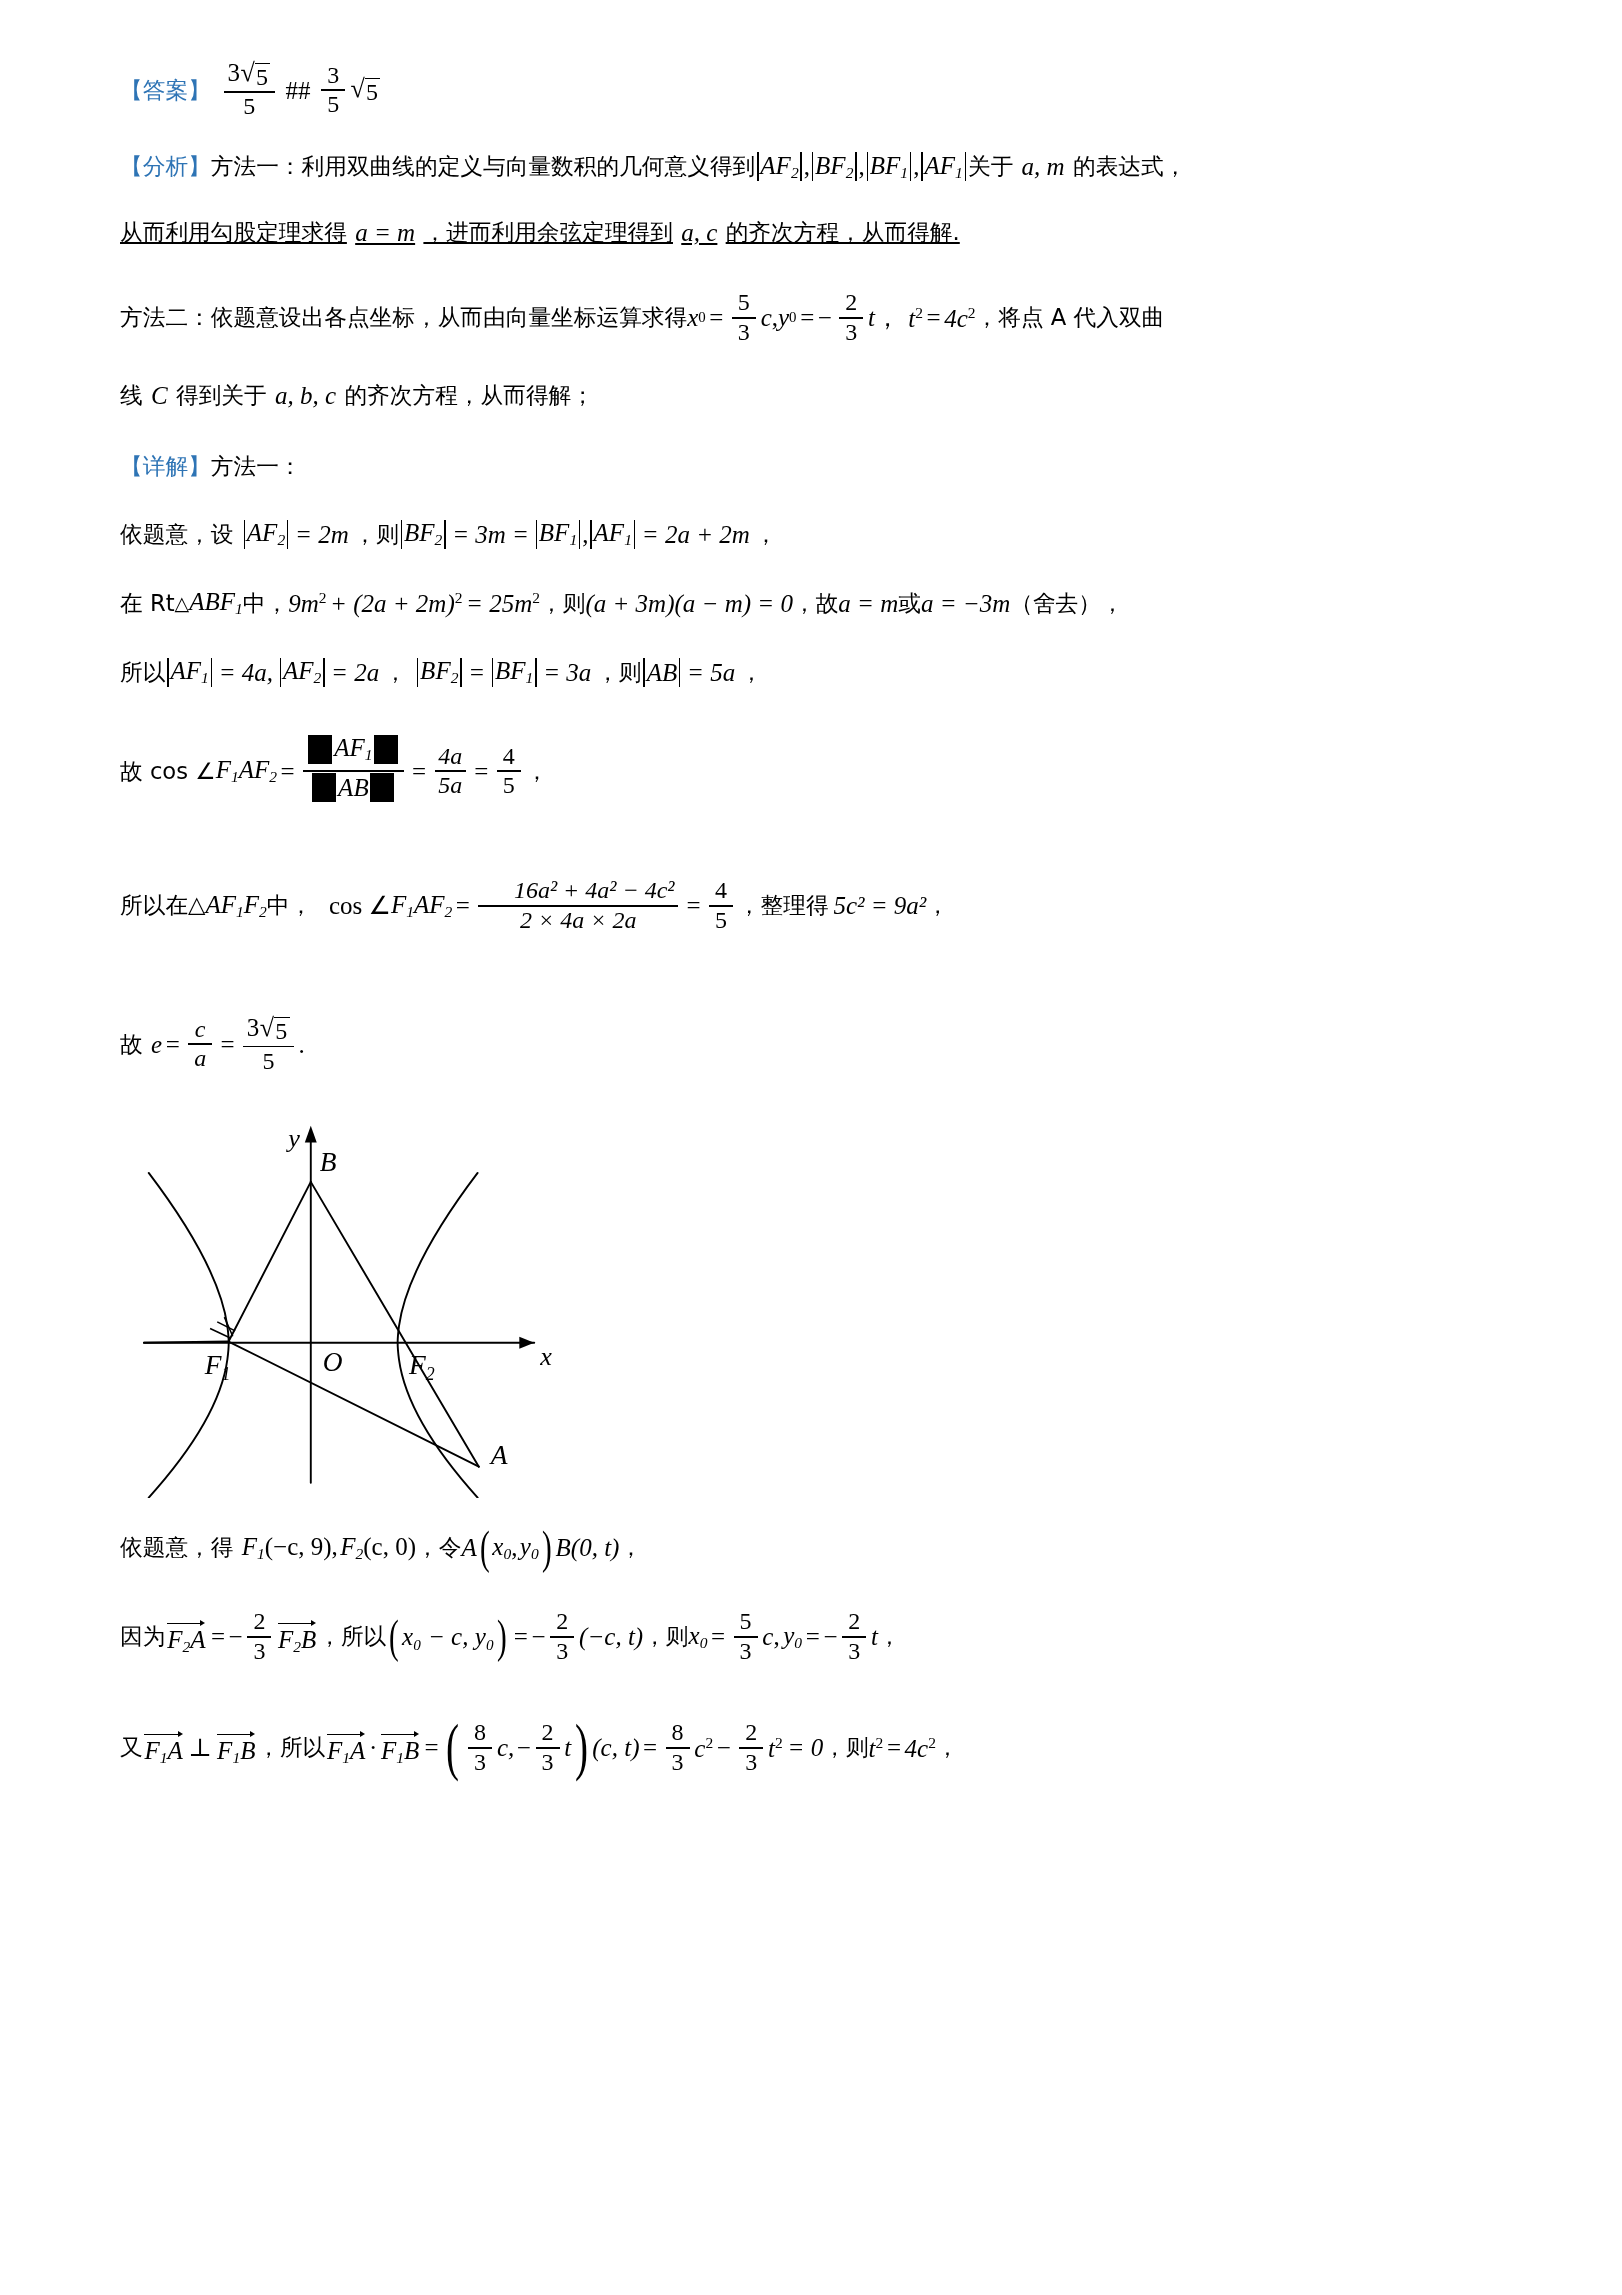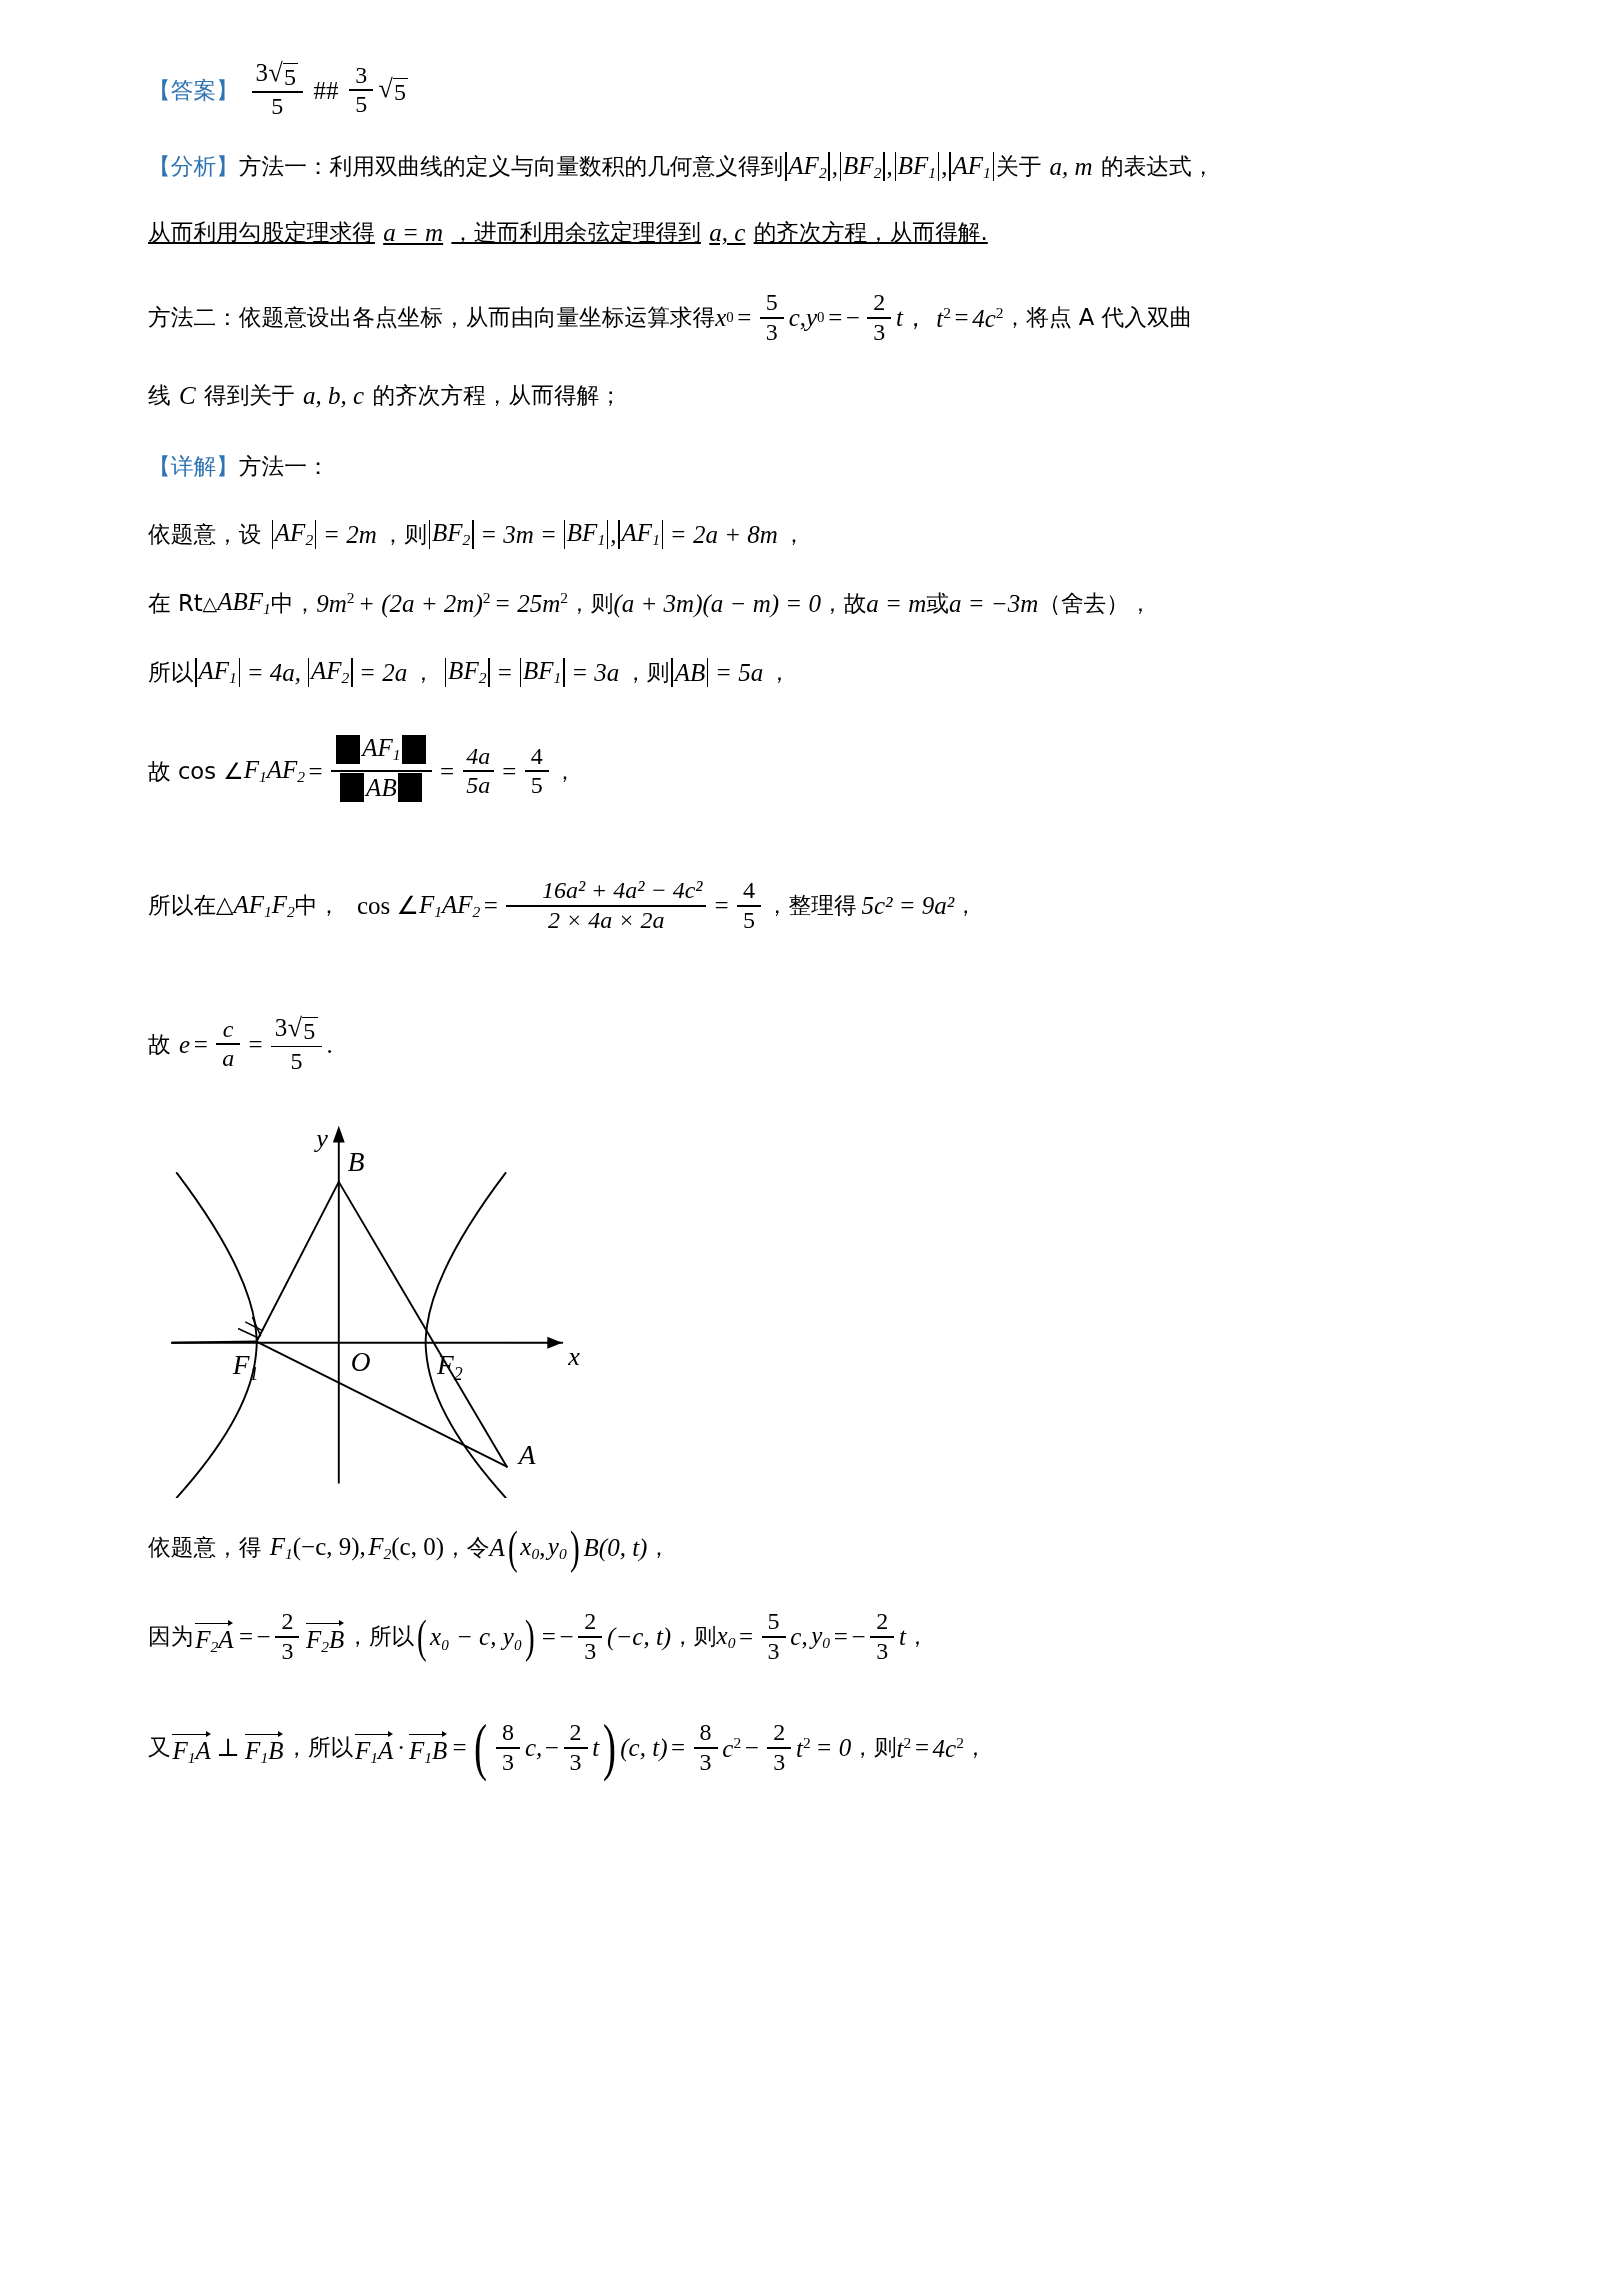--- a/index.html
+++ b/index.html
@@ -4,21 +4,21 @@
 <style>
   html,body{margin:0;padding:0;}
   body{
     width:1623px;height:2295px;
     background:#ffffff;
     font-family:"Liberation Serif","DejaVu Serif",serif;
     color:#000000;
     -webkit-font-smoothing:antialiased;
   }
   .page{position:relative;width:1623px;height:2295px;padding:0;box-sizing:border-box;}
-  .content{position:absolute;left:148px;top:0;width:1371px;}
+  .content{position:absolute;left:120px;top:0;width:1371px;}
 
   
   .line{
     display:flex;align-items:center;flex-wrap:nowrap;
     font-size:24px;line-height:1.0;
     white-space:nowrap;
   }
   .cn{font-family:"DejaVu Sans","Liberation Sans",sans-serif;font-size:22.7px;}
   .tag{
     color:#2E74B5;
@@ -226,21 +226,21 @@
           <i class="bar"></i>
           <span class="mi">BF<sub>1</sub></span>
           <i class="bar"></i>
         </span>
         <span class="mn">,</span>
     <span class="abs">
           <i class="bar"></i>
           <span class="mi">AF<sub>1</sub></span>
           <i class="bar"></i>
         </span>
-    <span class="mn" style="padding:0 4.8px;font-style:italic;">= 2a + 8m</span>
+    <span class="mn" style="padding:0 4.8px;font-style:italic;">= 2a + 2m</span>
     <span class="cn">，</span>
   </div>
 
   <div class="line row" style="margin-top:24px;height:45px;">
     <span class="cn">在 Rt</span>
     <span class="mn" style="font-size:19px;">△</span>
     <span class="mi"><span>ABF</span><sub>1</sub></span>
     <span class="cn">中，</span>
     <span class="mi"><span>9m</span><sup>2</sup></span>
     <span class="mi" style="padding-left:3.6px;"><span>+ (2a + 2m)</span><sup>2</sup></span>

